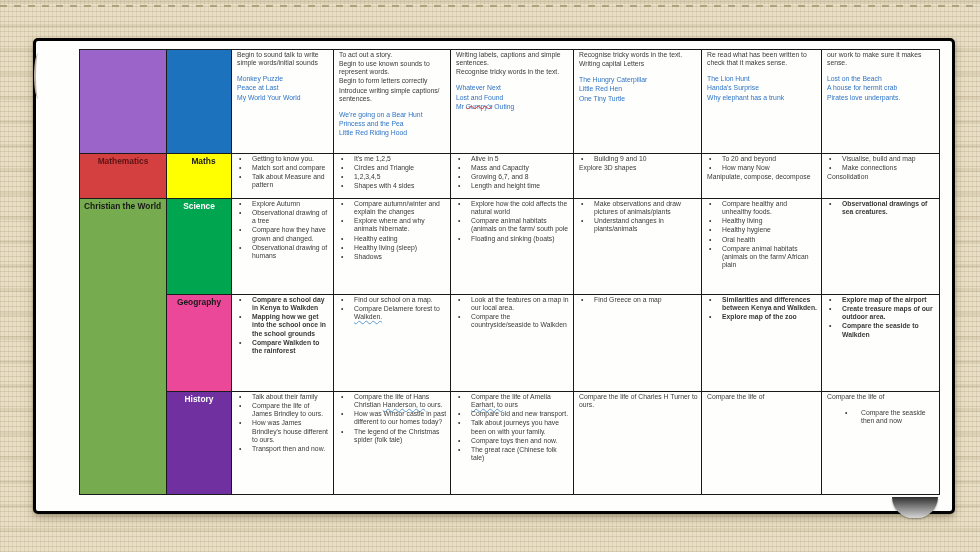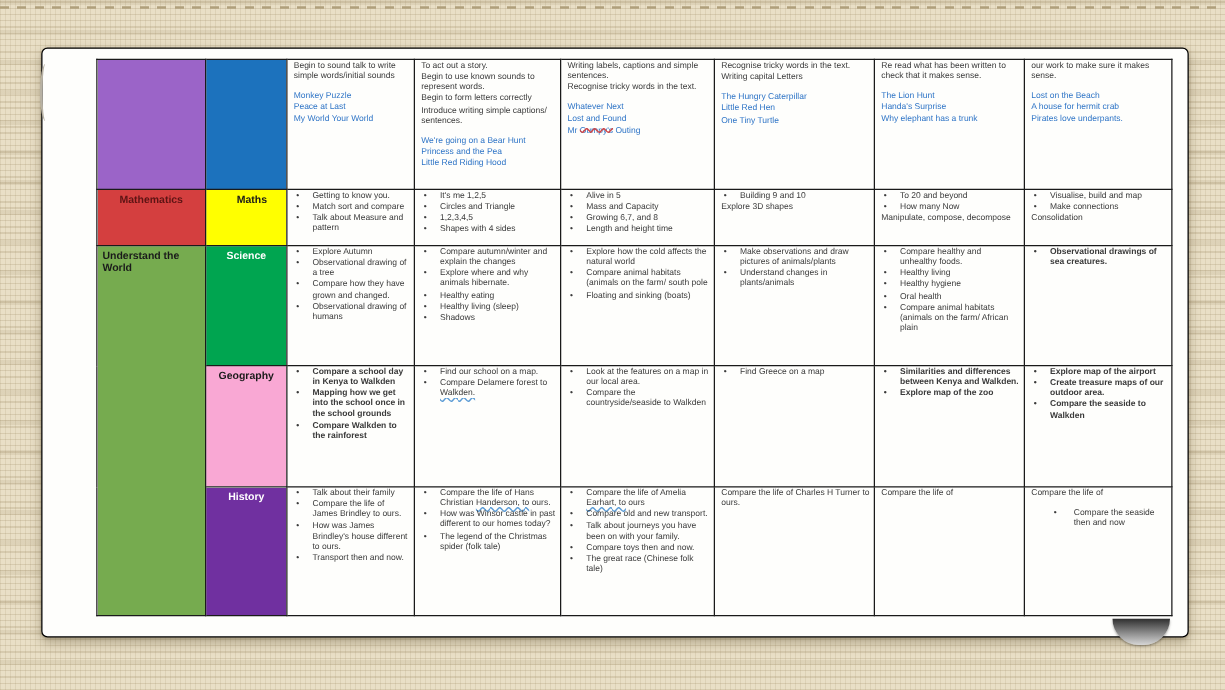--- a/index.html
+++ b/index.html
@@ -11,21 +11,21 @@
       repeating-linear-gradient(0deg, rgba(150,130,90,.22) 0 1px, transparent 1px 5px),
       repeating-linear-gradient(90deg, rgba(150,130,90,.15) 0 1px, transparent 1px 4px),
       repeating-linear-gradient(0deg, transparent 0 20px, rgba(120,100,60,.10) 20px 24px);
   }
   .stitch{
     position:absolute;top:5px;left:0;right:0;height:2px;
     background:repeating-linear-gradient(90deg,#b0a07c 0 7px,transparent 7px 14px);
   }
   .slide{
     position:absolute;left:33px;top:38px;width:916px;height:470px;
-    background:#fefefc;border:1px solid #000000;border-radius:5px;
+    background:#fefefc;border:3px solid #000000;border-radius:5px;
     box-shadow:0 4px 9px rgba(90,75,45,.38), 0 1px 2px rgba(90,75,45,.25);
   }
   .left-fold{
     position:absolute;left:-2px;top:12px;width:7px;height:46px;
     border-left:2px solid #b8b2a4;border-radius:50% 0 0 50%;
   }
   .page-curl{
     position:absolute;right:14px;bottom:-7px;width:46px;height:21px;
     border-radius:0 0 24px 24px;
     background:linear-gradient(#2f2f2f,#8d8d8d 55%,#d6d6d6);
@@ -148,21 +148,21 @@
             <div class="item"><span class="blt">•</span><span>How many Now</span></div>
             <div class="item nb"><span>Manipulate, compose, decompose</span></div>
           </td>
           <td>
             <div class="item"><span class="blt">•</span><span>Visualise, build and map</span></div>
             <div class="item"><span class="blt">•</span><span>Make connections</span></div>
             <div class="item nb"><span>Consolidation</span></div>
           </td>
         </tr>
         <tr style="height: 96px;">
-          <th rowspan="3" class="left" style="background: rgb(118, 171, 79); color: rgb(26, 26, 26);">Understand the World</th>
+          <th rowspan="3" class="left" style="background: rgb(118, 171, 79); color: rgb(26, 26, 26);">Christian the World</th>
           <th style="background: rgb(0, 165, 80); color: rgb(255, 255, 255);">Science</th>
           <td>
             <div class="item"><span class="blt">•</span><span>Explore Autumn</span></div>
             <div class="item"><span class="blt">•</span><span>Observational drawing of a tree</span></div>
             <div class="item"><span class="blt">•</span><span>Compare how they have grown and changed.</span></div>
             <div class="item"><span class="blt">•</span><span>Observational drawing of humans</span></div>
           </td>
           <td>
             <div class="item"><span class="blt">•</span><span>Compare autumn/winter and explain the changes</span></div>
             <div class="item"><span class="blt">•</span><span>Explore where and why animals hibernate.</span></div>
@@ -184,21 +184,21 @@
             <div class="item"><span class="blt">•</span><span>Healthy living</span></div>
             <div class="item"><span class="blt">•</span><span>Healthy hygiene</span></div>
             <div class="item"><span class="blt">•</span><span>Oral health</span></div>
             <div class="item"><span class="blt">•</span><span>Compare animal habitats (animals on the farm/ African plain</span></div>
           </td>
           <td>
             <div class="item bold"><span class="blt">•</span><span>Observational drawings of sea creatures.</span></div>
           </td>
         </tr>
         <tr style="height: 97px;">
-          <th style="background: #f9a8d4; color: rgb(26, 26, 26);">Geography</th>
+          <th style="background: #ec4899; color: rgb(26, 26, 26);">Geography</th>
           <td>
             <div class="item bold"><span class="blt">•</span><span>Compare a school day in Kenya to Walkden</span></div>
             <div class="item bold"><span class="blt">•</span><span>Mapping how we get into the school once in the school grounds</span></div>
             <div class="item bold"><span class="blt">•</span><span>Compare Walkden to the rainforest</span></div>
           </td>
           <td>
             <div class="item"><span class="blt">•</span><span>Find our school on a map.</span></div>
             <div class="item"><span class="blt">•</span><span>Compare Delamere forest to </span><span class="bluline">Walkden.</span></div>
           </td>
           <td>

